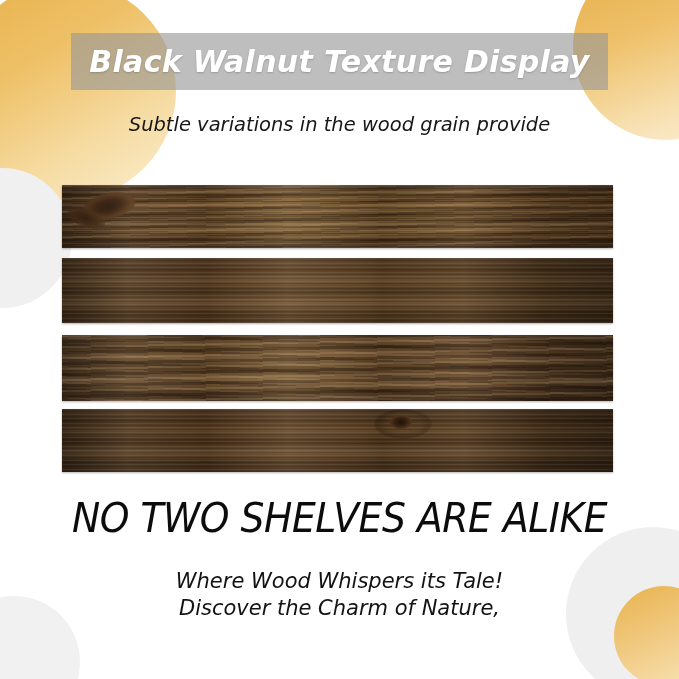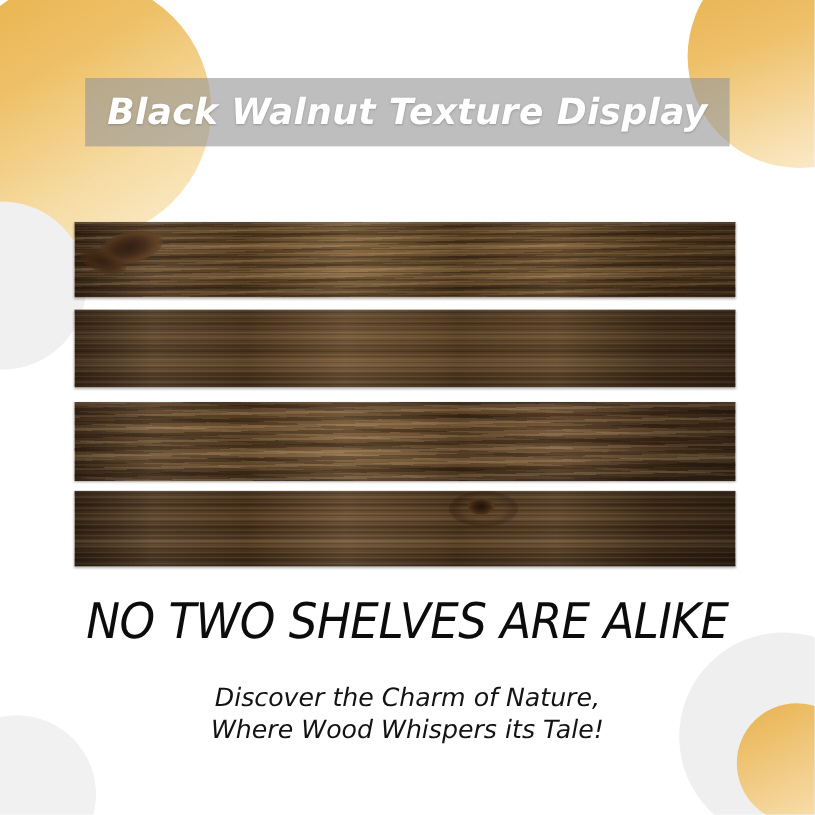--- a/index.html
+++ b/index.html
@@ -91,21 +91,20 @@
   #title-banner {
     position: absolute;
     left: 71px;
     top: 33px;
     width: 537px;
     height: 57px;
     background: rgba(150, 150, 150, 0.62);
     display: flex;
     align-items: center;
     justify-content: center;
-    margin-top: 32px;
   }
   #title-banner .title-text {
     font-family: "DejaVu Sans", sans-serif;
     font-style: italic;
     font-weight: bold;
     font-size: 30px;
     color: #ffffff;
     letter-spacing: 0.3px;
     white-space: nowrap;
     text-shadow: 0 1px 2px rgba(80,80,80,0.35);
@@ -330,20 +329,21 @@
   <div class="ring-gold-right"></div>
   <div class="deco blob-gray-bl"></div>
   <div class="deco blob-gray-br"></div>
   <div class="deco blob-gold-br"></div>
 
   <div id="title-banner">
     <span class="title-text">Black Walnut Texture Display</span>
   </div>
 
   <div id="subtitle">
+    <span class="sub-line">Subtle variations in the wood grain provide</span>
   </div>
 
   <div id="plank-stack">
 
     <div class="plank plank-1">
       <div class="grain wood-base-1"></div>
       <div class="grain bands"></div>
       <div class="grain wave-a"></div>
       <div class="grain stripes-med"></div>
       <div class="knot knot-1"></div>
@@ -373,17 +373,17 @@
       <div class="knot knot-4-halo"></div>
       <div class="knot knot-4"></div>
       <div class="grain mottle"></div>
     </div>
 
   </div>
 
   <div id="headline">NO TWO SHELVES  ARE ALIKE</div>
 
   <div id="tagline">
+    <span class="tag-line">Where Wood Whispers its Tale!</span>
     <span class="tag-line">Discover the Charm of Nature,</span>
-    <span class="tag-line">Where Wood Whispers its Tale!</span>
   </div>
 
 </div>
 
 </body></html>

